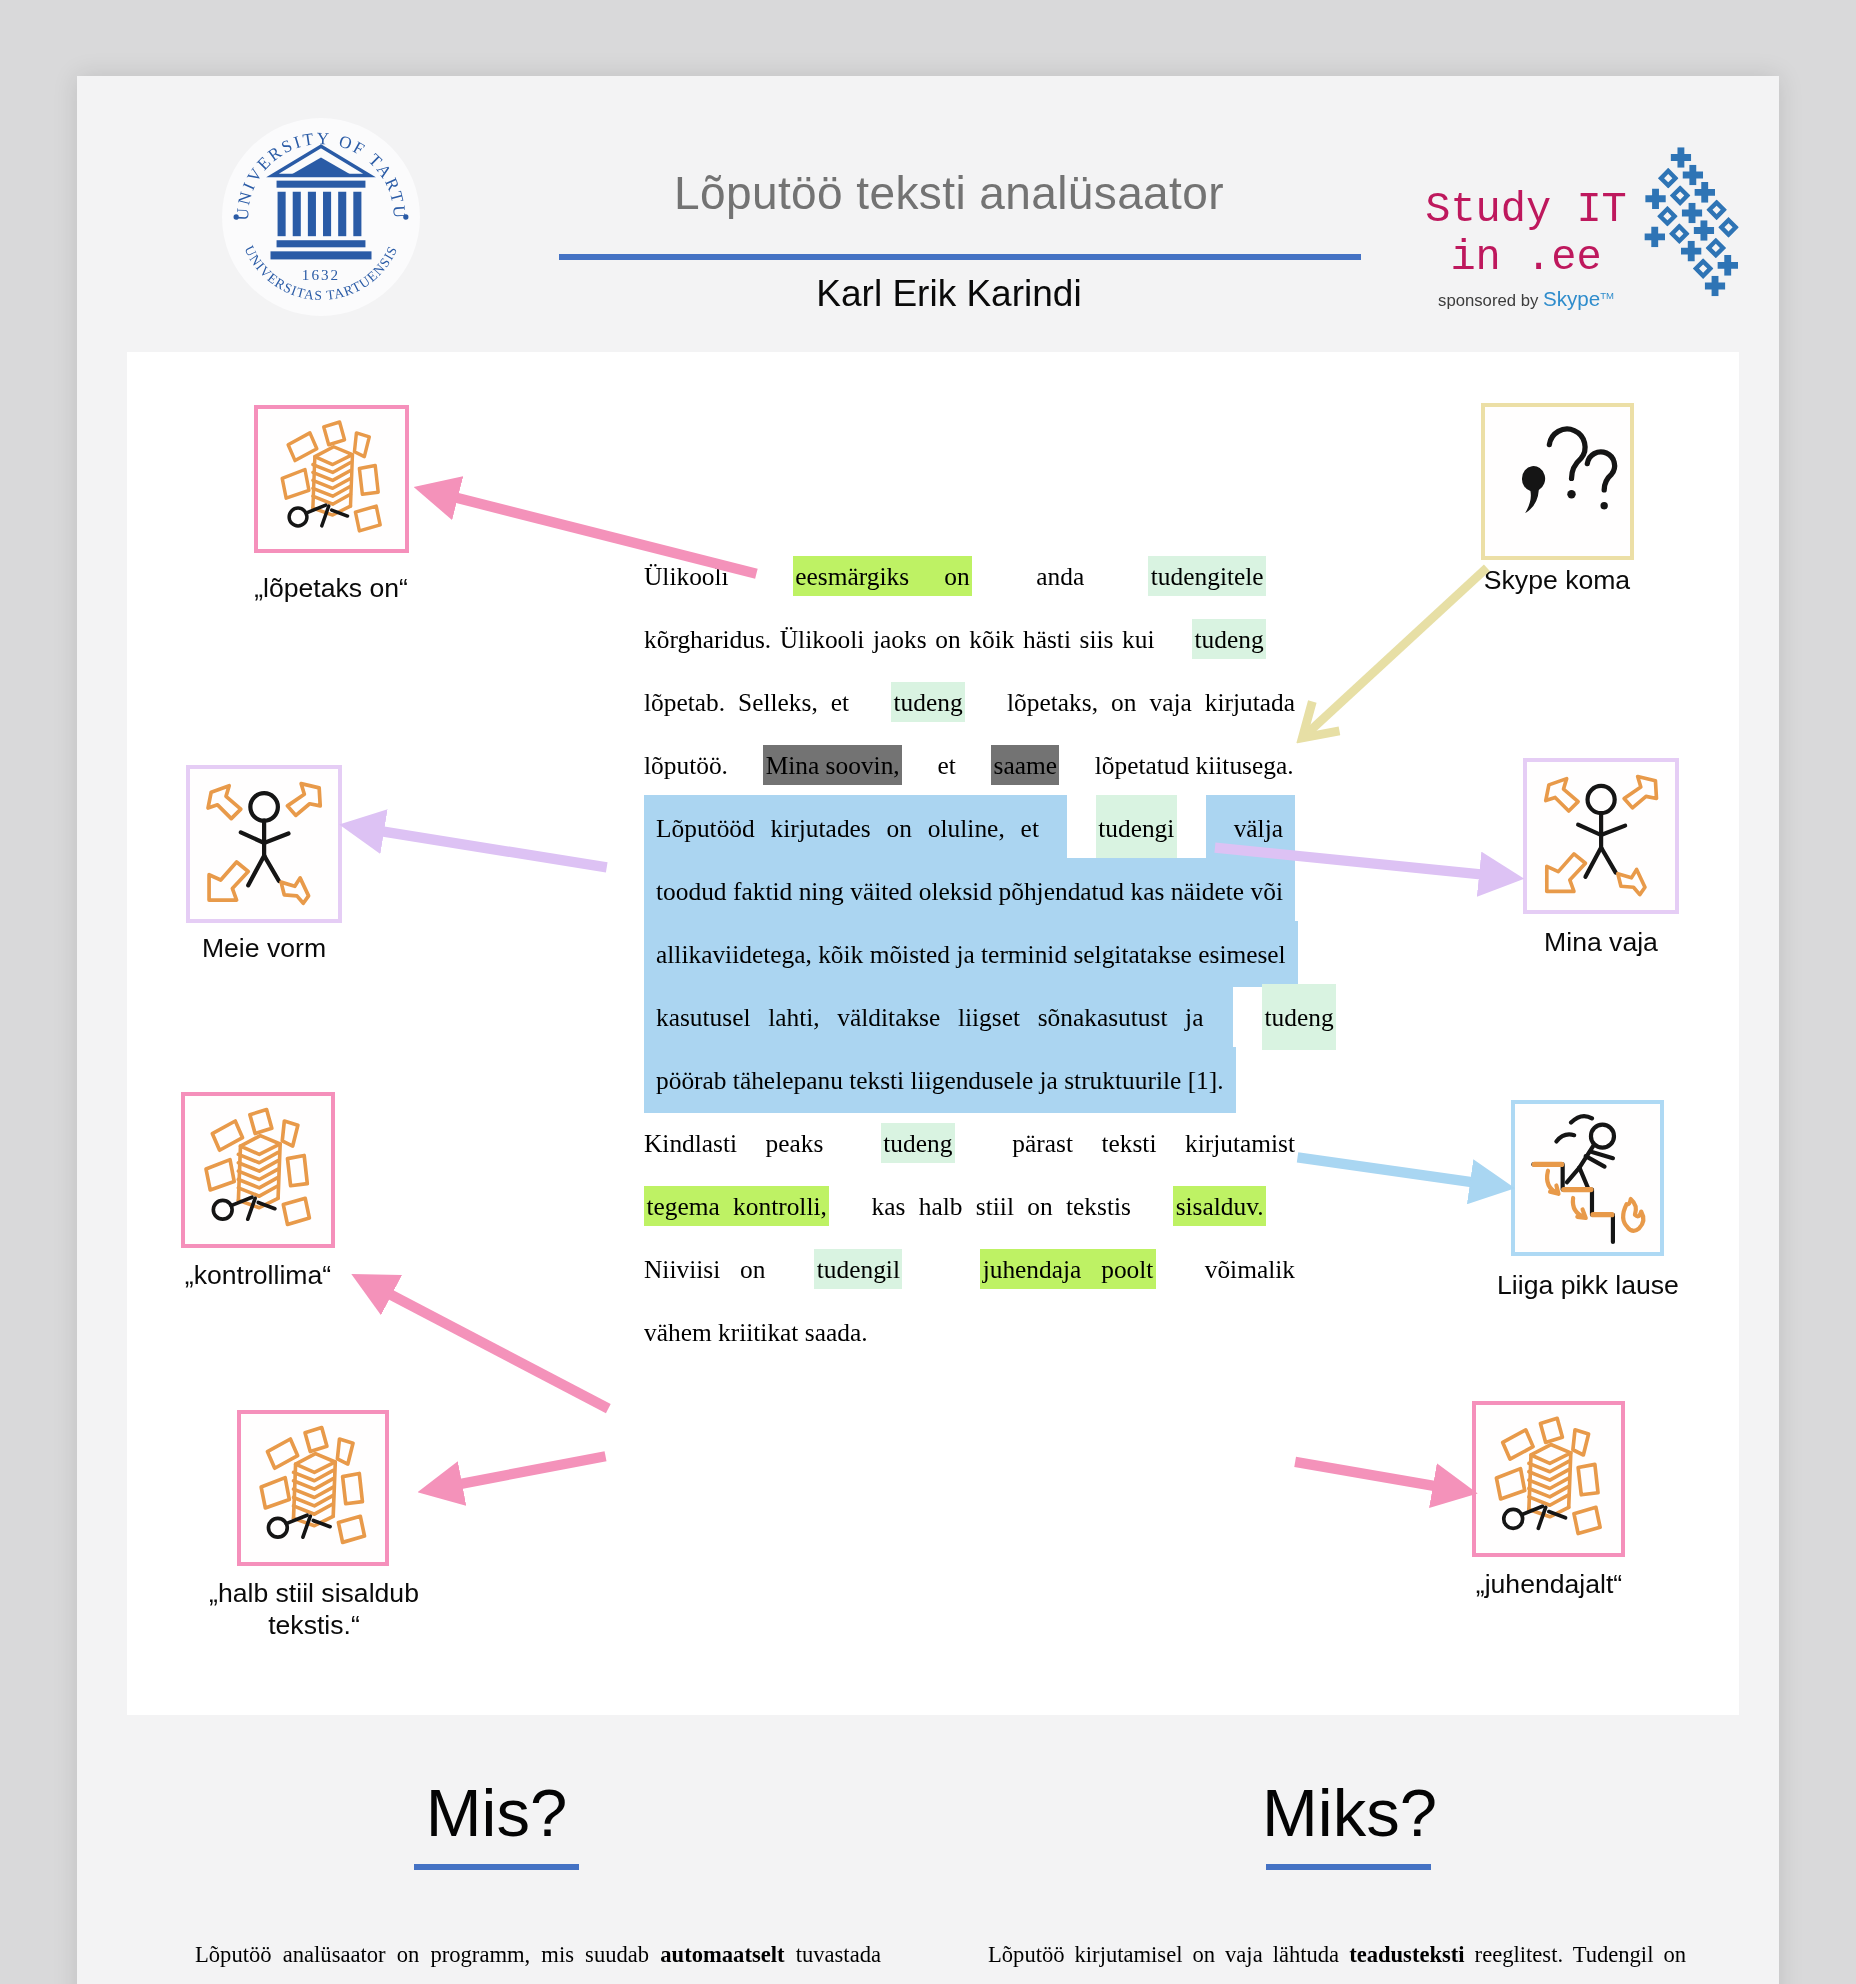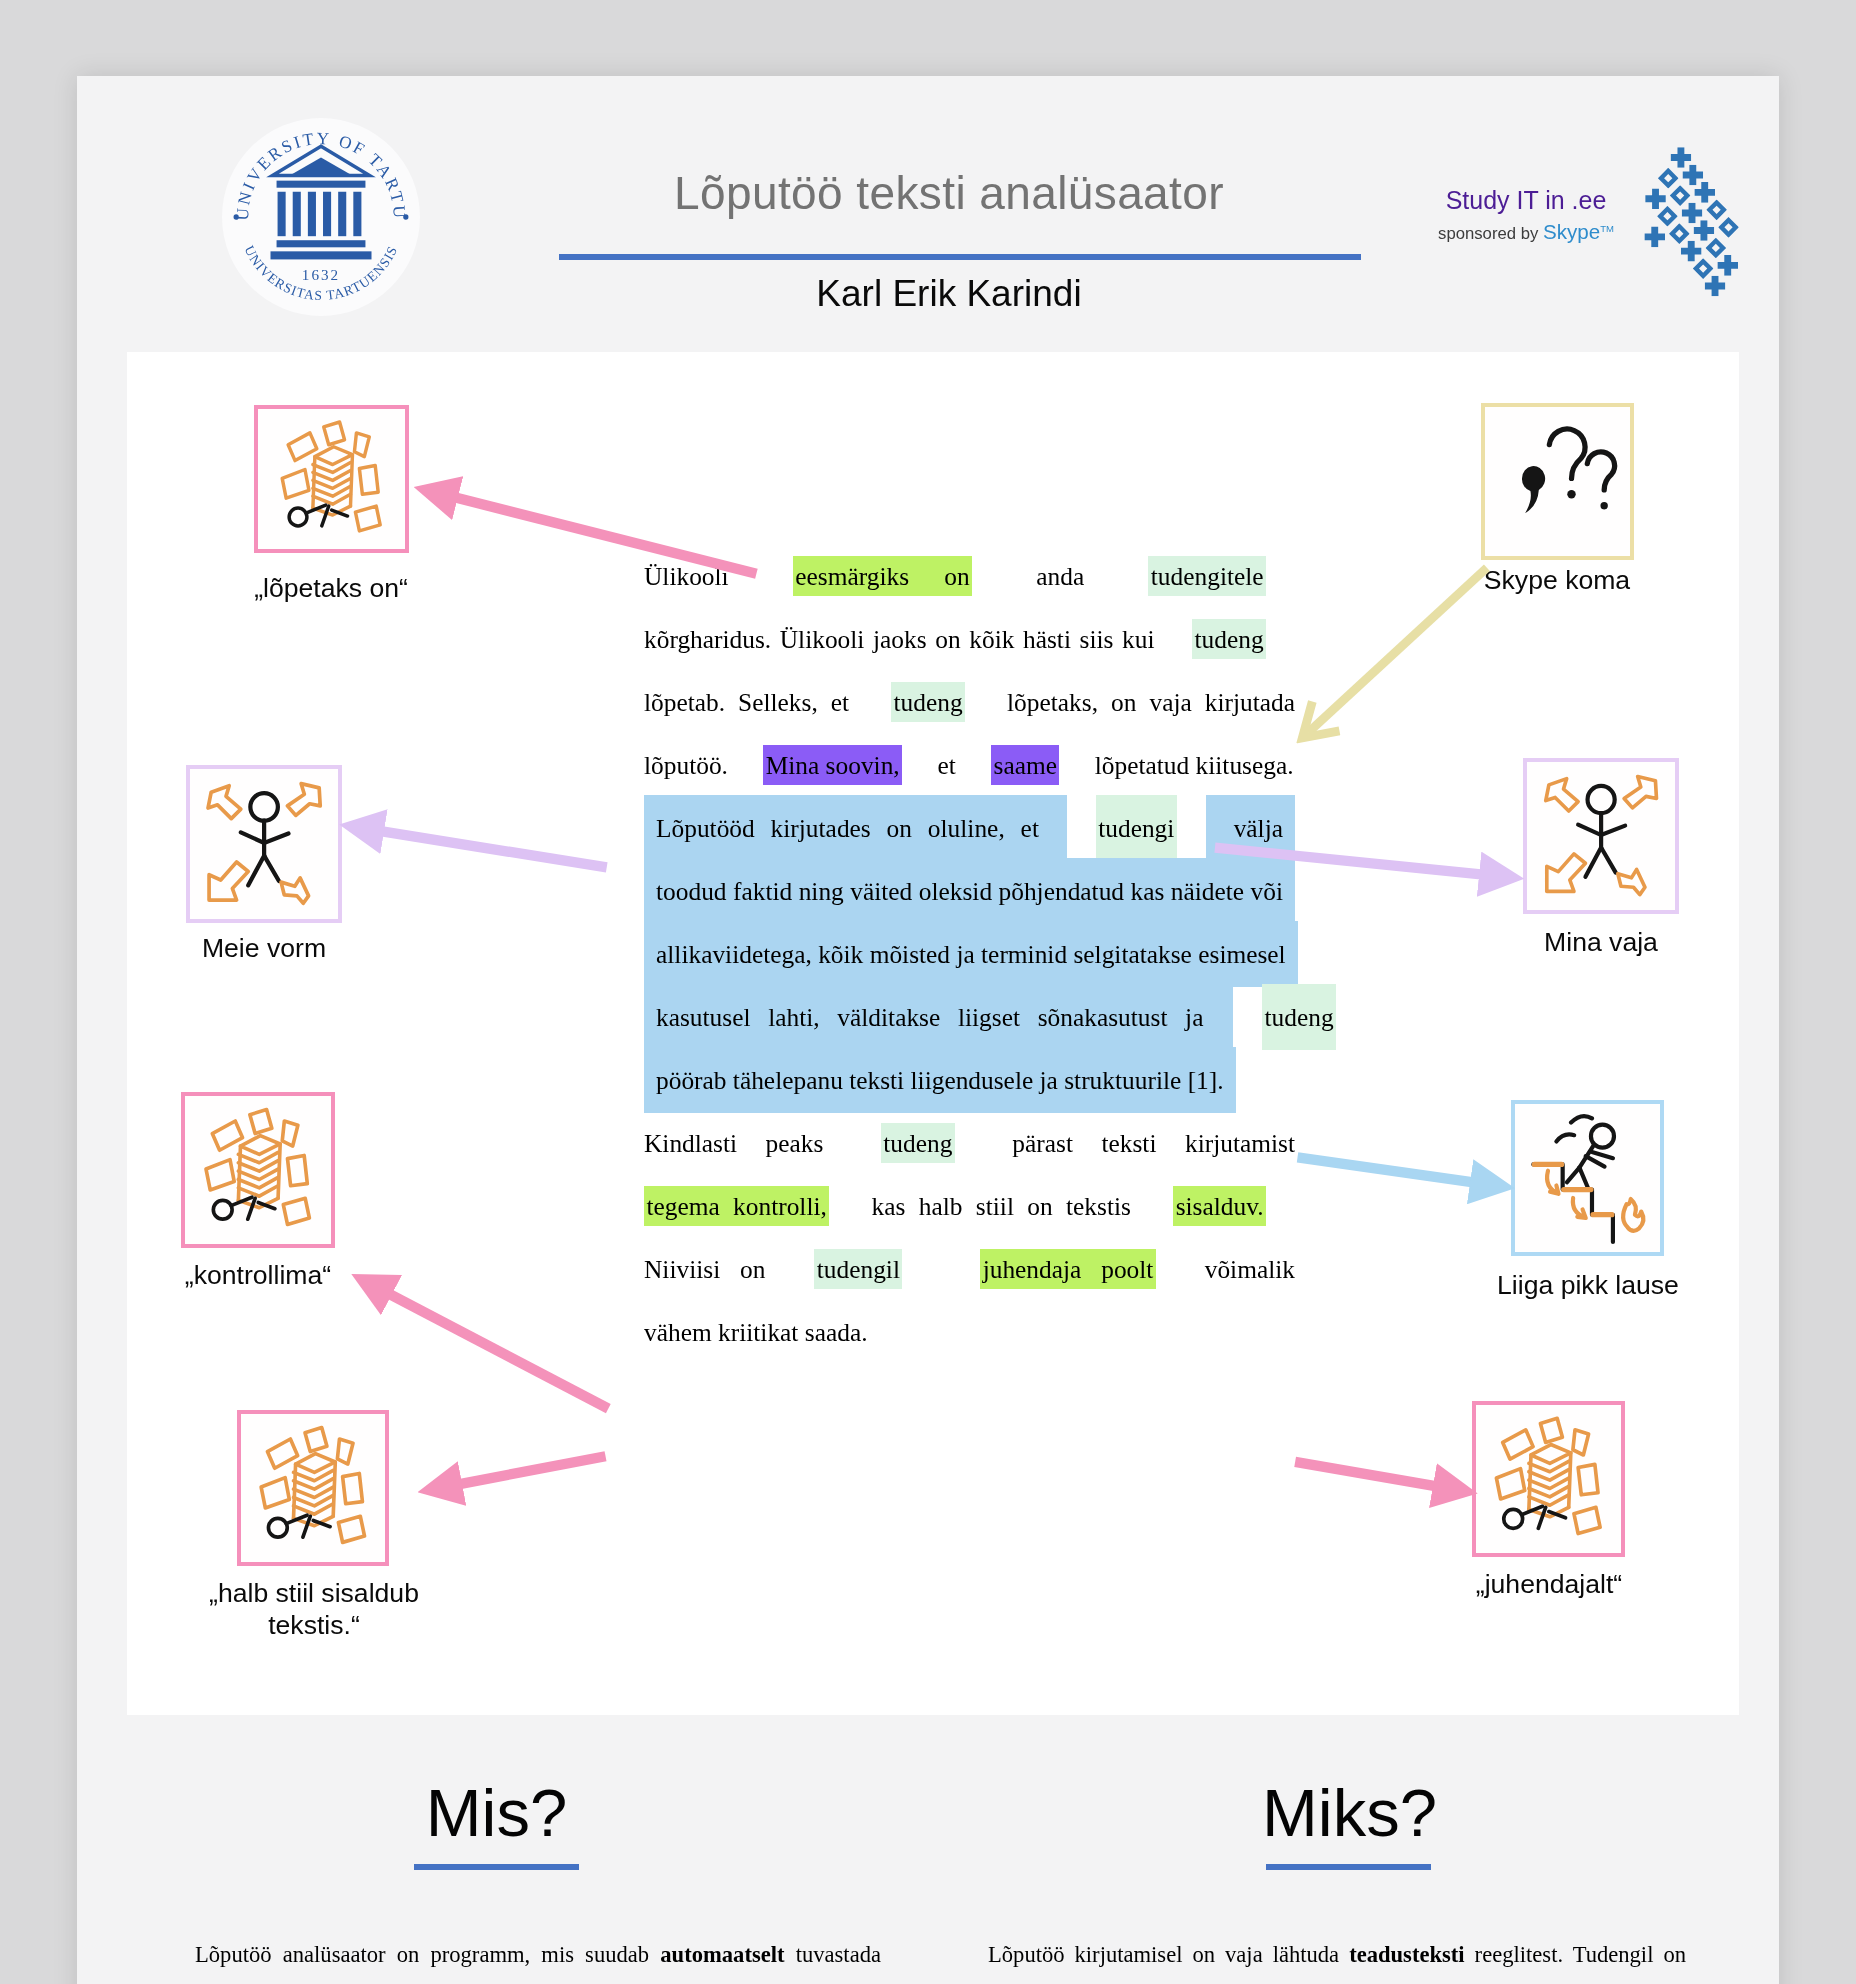--- a/index.html
+++ b/index.html
@@ -15,37 +15,37 @@
   #page-title{
     position:absolute;left:532px;top:166px;width:834px;
     font-size:46px;color:#737373;text-align:center;letter-spacing:0.4px;
   }
   #title-rule{position:absolute;left:560px;top:254px;width:802px;height:6px;background:#4472c4;}
   #page-author{
     position:absolute;left:532px;top:273px;width:834px;
     font-size:37px;color:#0a0a0a;text-align:center;
   }
   #sponsor{position:absolute;left:1407px;top:187px;width:238px;text-align:center;}
-  #sponsor .l1{font-size:25px;color:#4c1d95;letter-spacing:0;}
+  #sponsor .l1{font-size:42px;color:#be185d;letter-spacing:0;font-family:Liberation Mono, monospace;}
   #sponsor .l2{font-size:16.7px;color:#3c3c3c;margin-top:4.8px;}
   #sponsor .skype{color:#2e8ccc;font-size:20.6px;}
   #sponsor sup{font-size:9.5px;color:#2e8ccc;}
   
   #card{position:absolute;left:127px;top:352px;width:1612px;height:1363px;background:#ffffff;}
   
   #main-text{
     position:absolute;left:615px;top:545px;width:680px;
     font-family:"Liberation Serif",serif;font-size:25.4px;line-height:63px;
     text-align:justify;color:#000;
   }
   #main-text p{margin:0;}
   #main-text span{box-decoration-break:clone;margin-left:29px;-webkit-box-decoration-break:clone;}
   .hl-pink{background:#bef264;padding:5.6px 2.4px;}
   .hl-green{background:#d9f3e1;padding:5.6px 2.4px;}
-  .hl-purple{background:#8b5cf6;padding:5.6px 2.4px;}
+  .hl-purple{background:#737373;padding:5.6px 2.4px;}
   .para-blue .hl-blue{background:#abd5f1;padding:19px 12px;}
   .para-blue .hl-green{background:#d9f3e1;padding:19px 2.4px;}
   
   .icon-box{
     position:absolute;background:#fffefe;border:4px solid;box-sizing:border-box;
     display:flex;align-items:center;justify-content:center;
   }
   .icon-box svg{width:88%;height:92%;}
   .b-pink{border-color:#f590bb;}
   .b-purple{border-color:#e5cdf5;}

